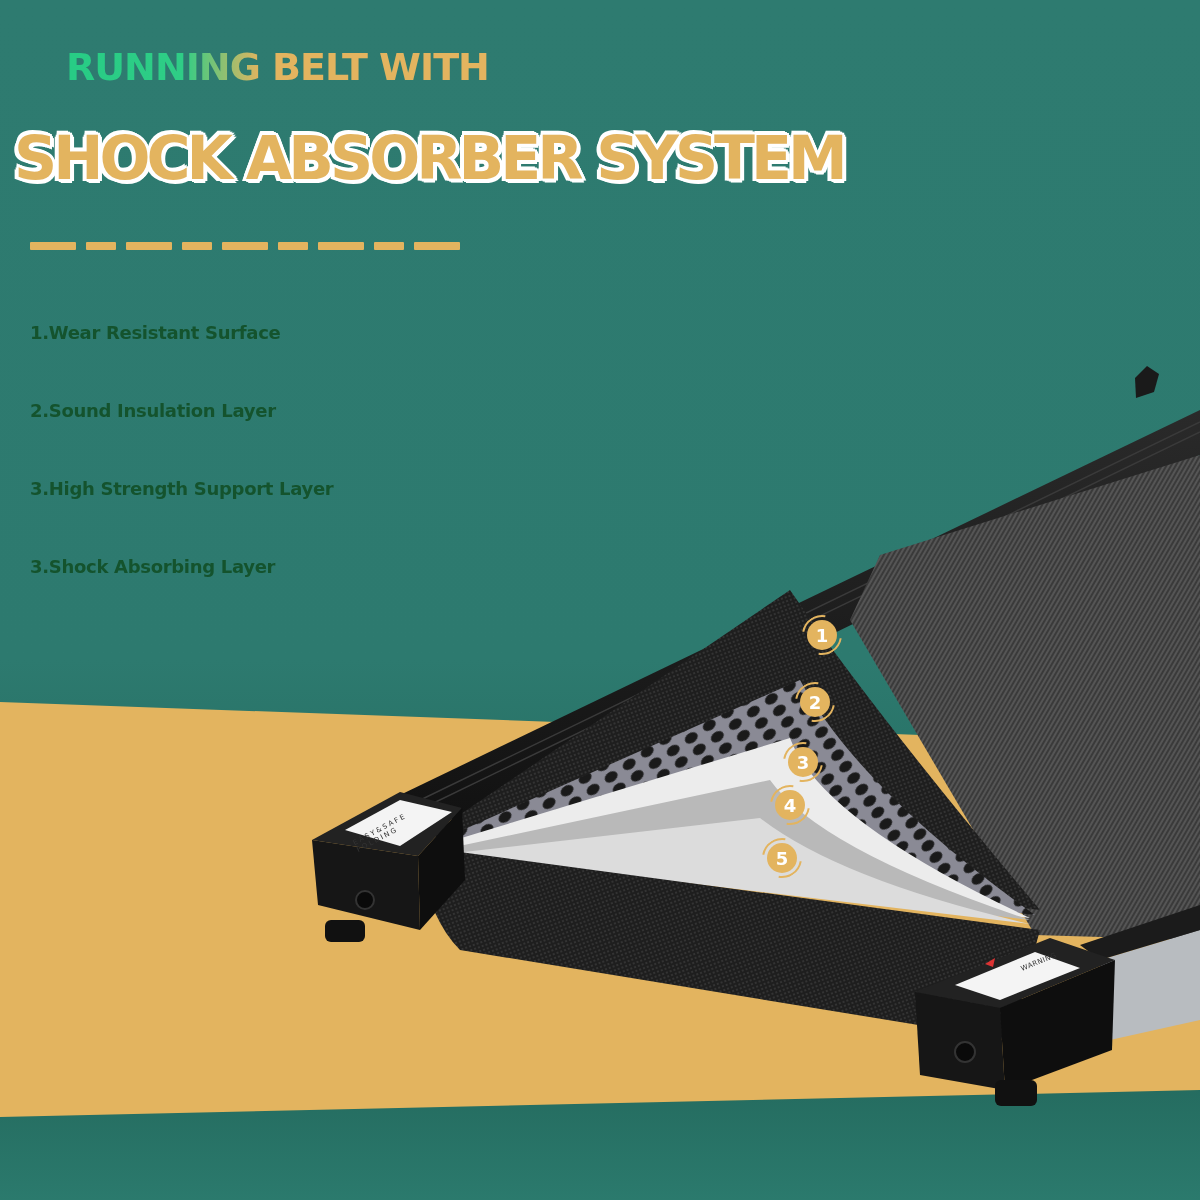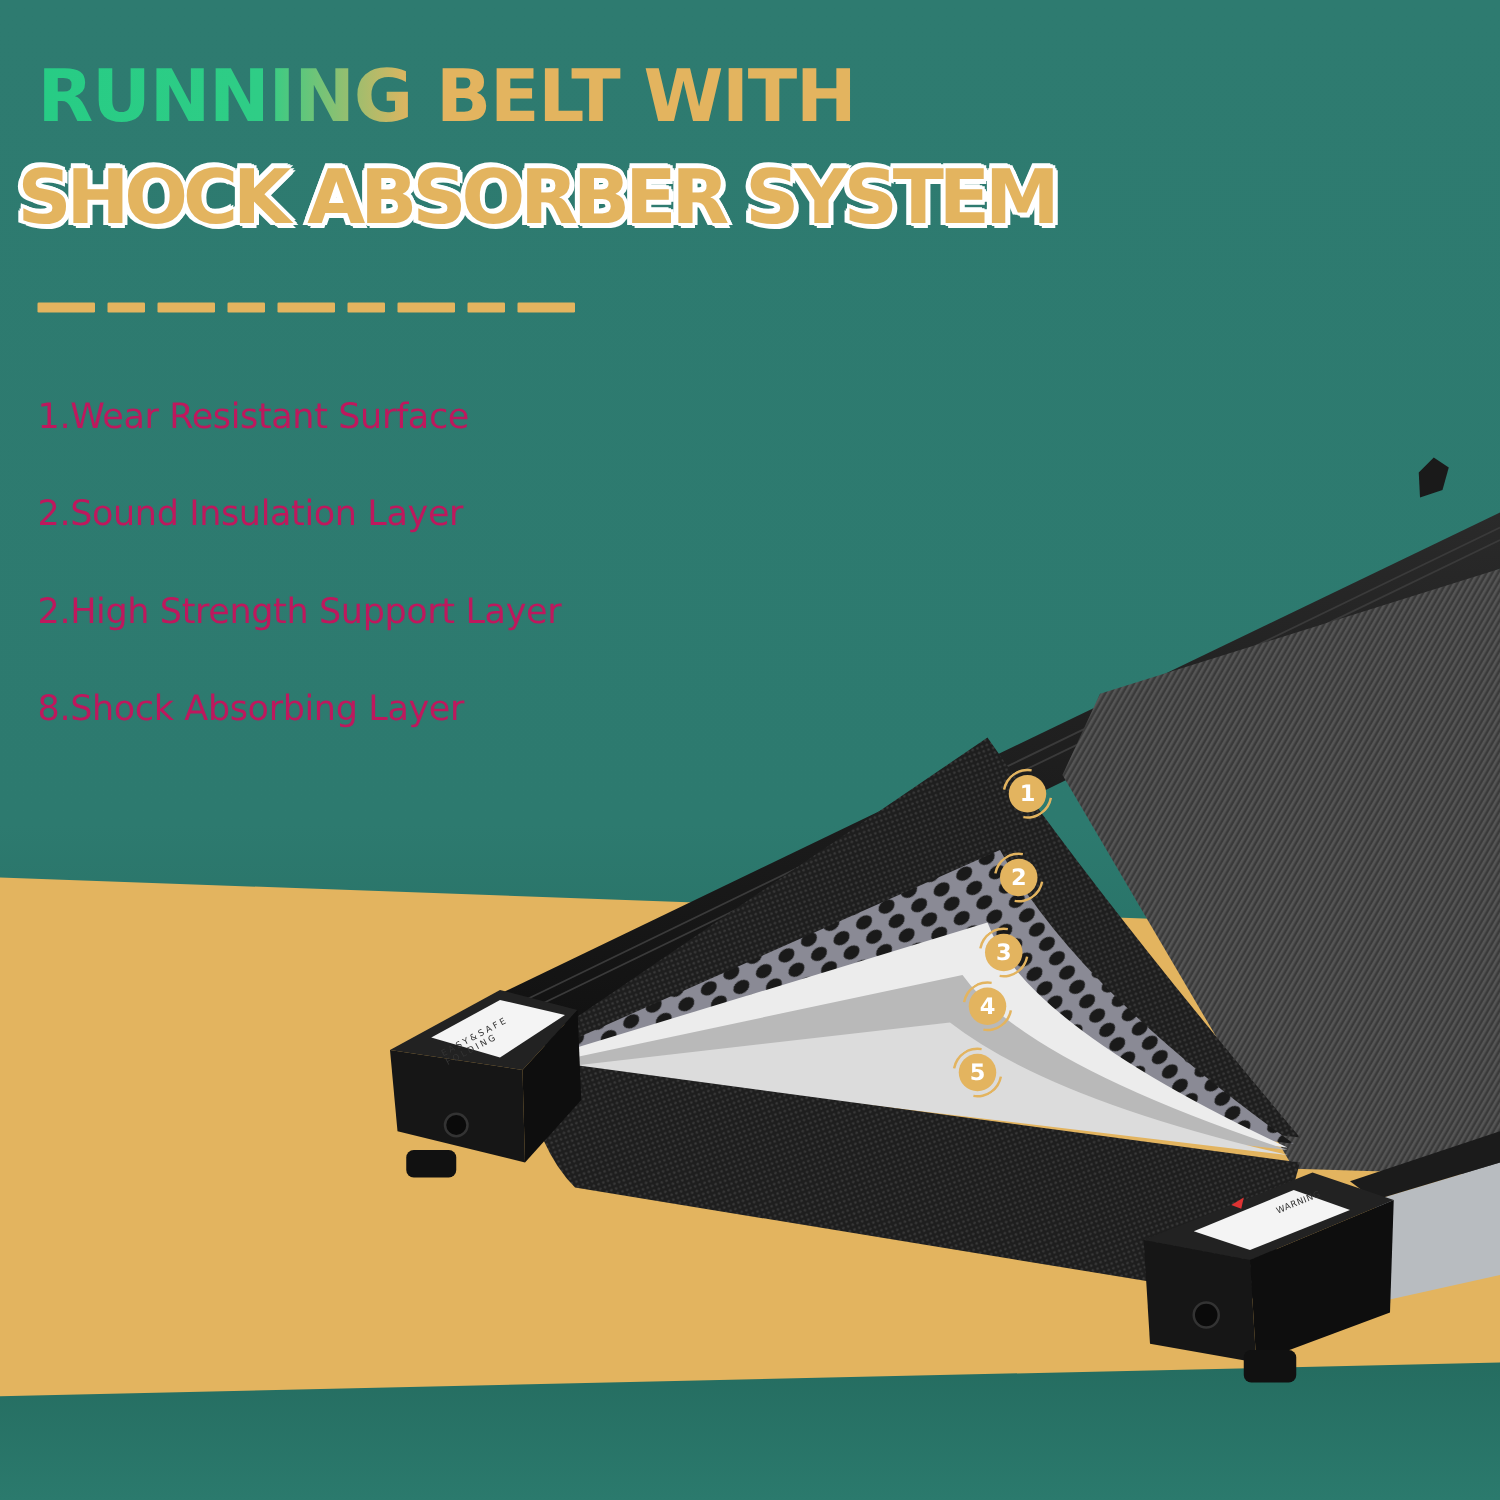--- a/index.html
+++ b/index.html
@@ -11,22 +11,23 @@
   }
   .band {
     position: absolute; inset: 0;
   }
   .headline {
     position: absolute; left: 30px; top: 48px;
     font-family: "DejaVu Sans", sans-serif;
     font-weight: bold;
   }
   .h1 {
-    font-size: 58px; letter-spacing: -1px; line-height: 1;
+    font-size: 38px; letter-spacing: -1px; line-height: 1;
     white-space: nowrap;
+    margin-left: 36px;
   }
   .h1 .g {
     background: linear-gradient(90deg, #27cc85 0%, #2fcd86 60%, #e2b45f 100%);
     -webkit-background-clip: text; background-clip: text; color: transparent;
   }
   .h1 .y { color: #e3b45f; }
   .h2 {
     position: absolute; left: 14px; top: 128px;
     font-size: 60px; font-weight: bold; letter-spacing: -4px; line-height: 1;
     color: #e3b45f;
@@ -42,21 +43,21 @@
     display: flex; gap: 10px; align-items: center;
   }
   .dash { height: 8px; background: #e3b45f; border-radius: 1px; }
   .dash.l { width: 46px; }
   .dash.s { width: 30px; }
   .features {
     position: absolute; left: 30px; top: 312px;
     list-style: none;
   }
   .features li {
-    color: #be185d; font-size: 28px; font-weight: normal;
+    color: #14532d; font-size: 18px; font-weight: bold;
     height: 78px; line-height: 42px; white-space: nowrap;
     letter-spacing: -0.3px;
   }
   .product {
     position: absolute; inset: 0;
   }
   .badge {
     position: absolute; width: 40px; height: 40px;
   }
   .badge .ring {
@@ -100,22 +101,22 @@
   <div class="dash l"></div>
     <div class="dash s"></div>
     <div class="dash l"></div>
     <div class="dash s"></div>
     <div class="dash l"></div>
 </div>
 
 <ul class="features">
   <li>1.Wear Resistant Surface</li>
   <li>2.Sound Insulation Layer</li>
-  <li>2.High Strength Support Layer</li>
-  <li>8.Shock Absorbing Layer</li>
+  <li>3.High Strength Support Layer</li>
+  <li>3.Shock Absorbing Layer</li>
 </ul>
 
 <svg class="product" width="1200" height="1200" viewBox="0 0 1200 1200">
   <defs>
     <pattern id="belt" width="4" height="4" patternUnits="userSpaceOnUse" patternTransform="rotate(30)">
       <rect width="4" height="4" fill="#3a3a3a"></rect>
       <rect width="2" height="4" fill="#555"></rect>
     </pattern>
     <pattern id="belt2" width="4" height="4" patternUnits="userSpaceOnUse" patternTransform="rotate(-20)">
       <rect width="4" height="4" fill="#1e1e1e"></rect>

